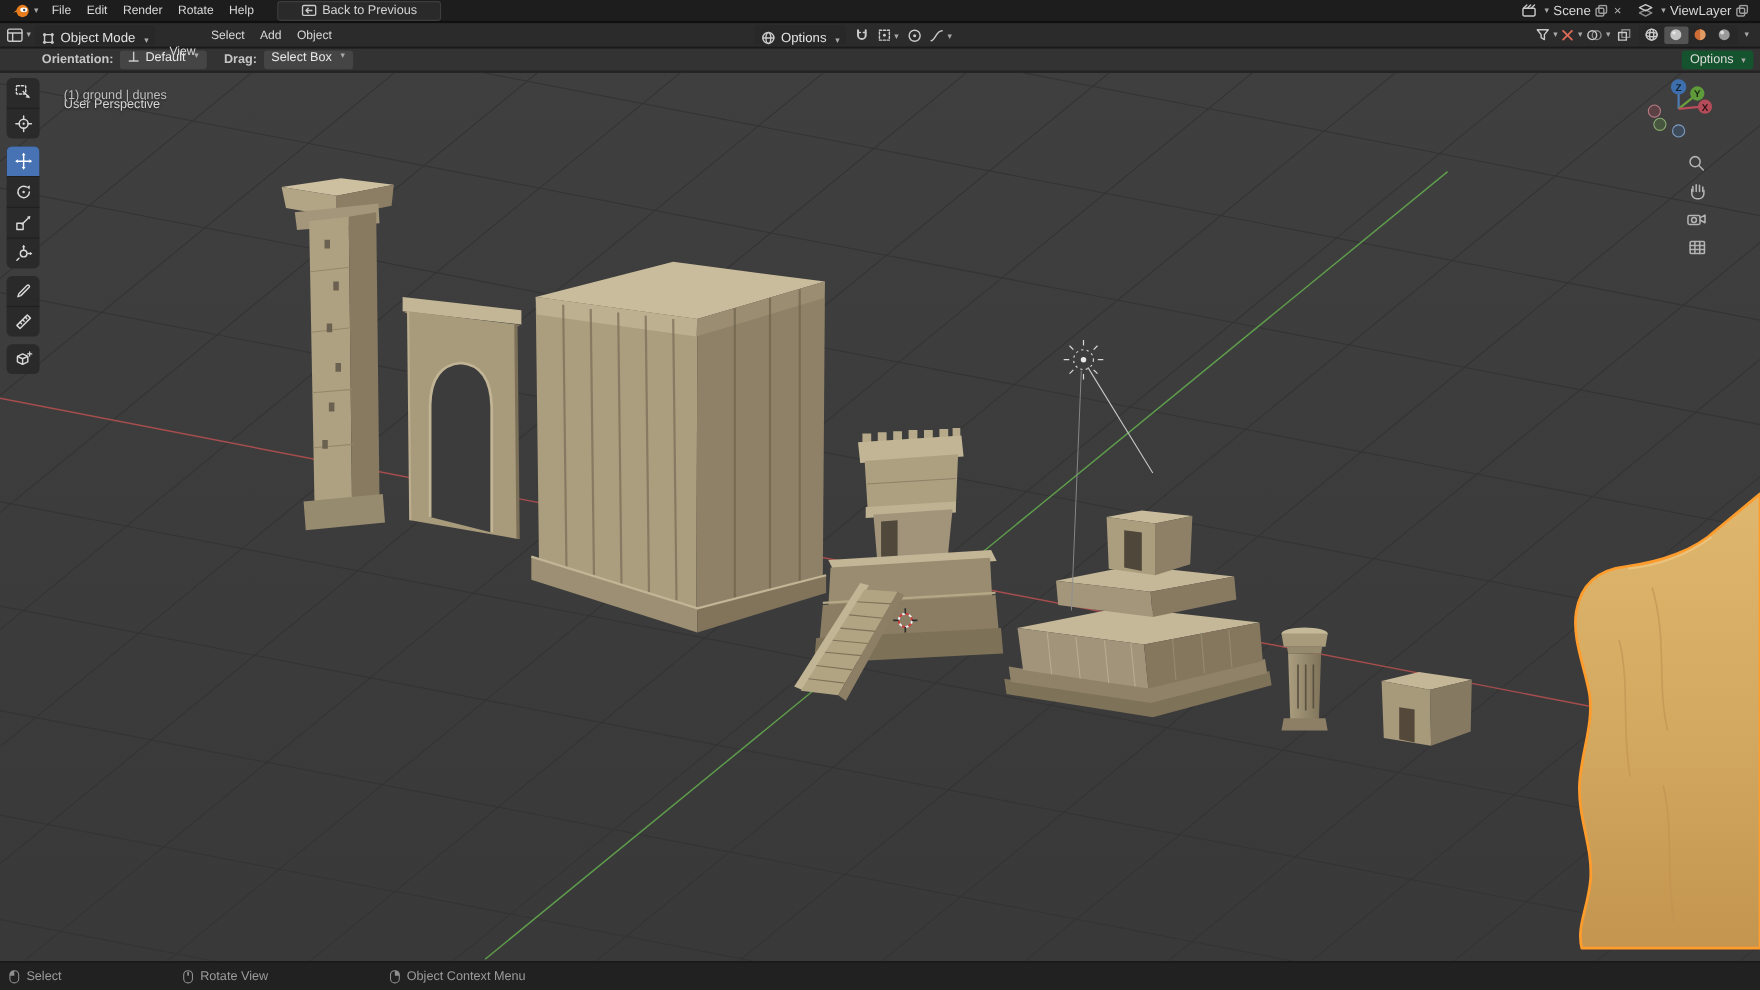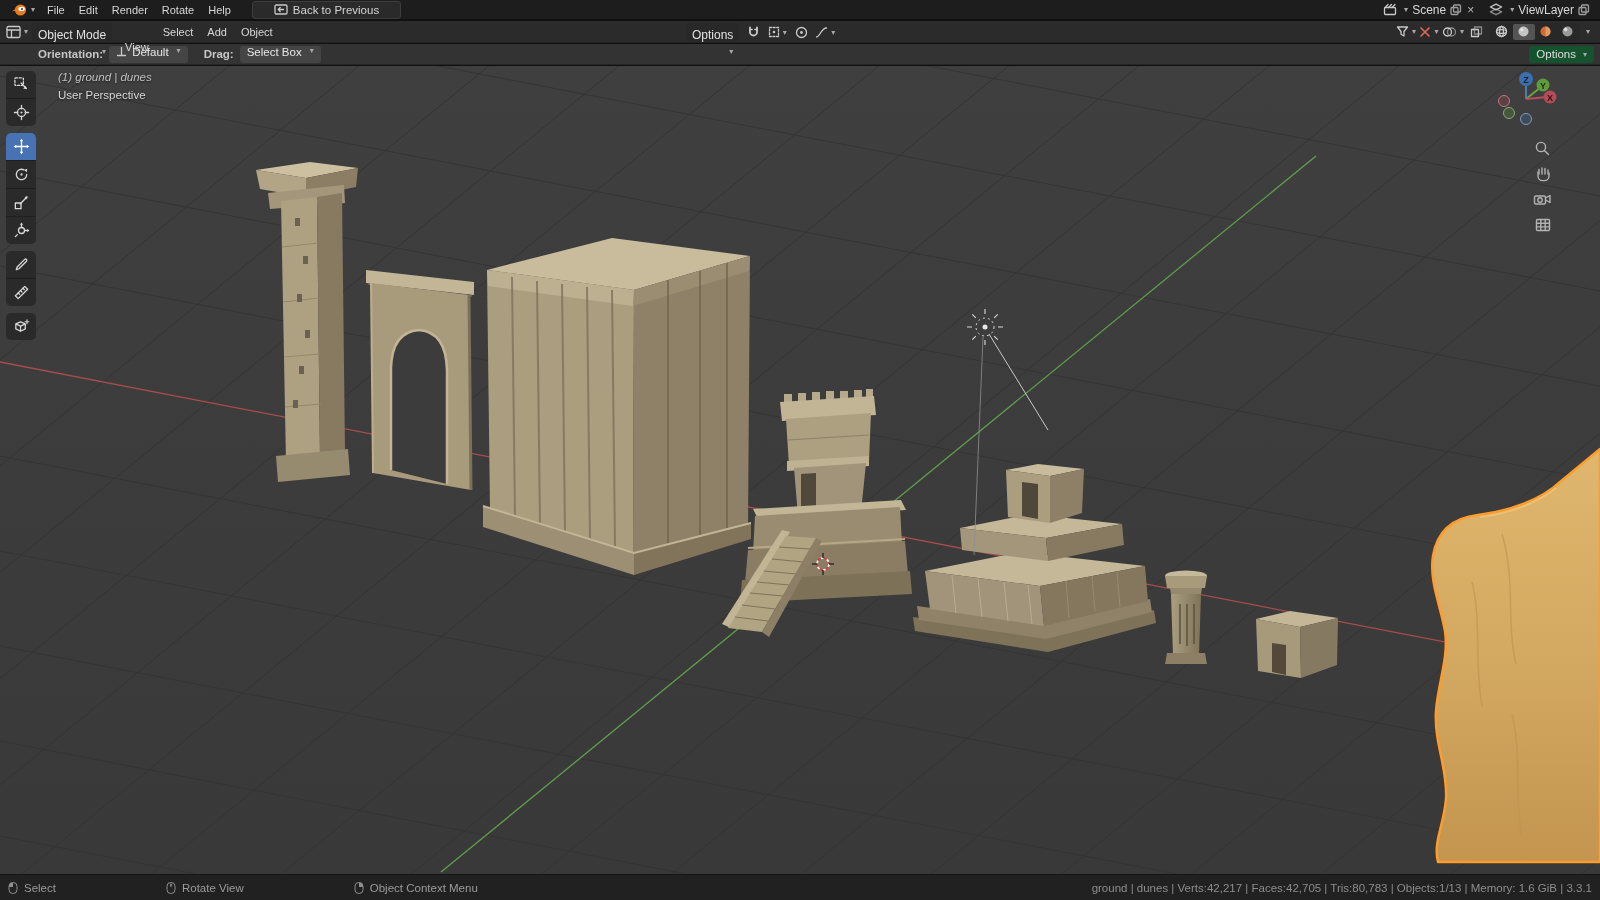--- a/index.html
+++ b/index.html
@@ -15,40 +15,40 @@
   .back-btn{display:flex;align-items:center;gap:5px;background:#2a2a2a;border:1px solid #3d3d3d;
             border-radius:3px;height:16px;padding:0 21px;margin-left:14px;font-size:11.5px;color:#d4d4d4;}
   .topbar-right{margin-left:auto;display:flex;align-items:center;gap:14px;padding-right:10px;}
   .id-widget{display:flex;align-items:center;gap:4px;font-size:12px;color:#d8d8d8;}
   .small-ic{opacity:.75;display:flex;}
   .xglyph{color:#b5b5b5;font-size:12px;padding:0 1px;}
   
   .header{position:absolute;left:0;top:21px;width:1600px;height:22px;background:#2b2b2b;
           border-bottom:1px solid #222;display:flex;align-items:center;padding:0 6px;box-sizing:border-box;z-index:29;}
   .pill{display:inline-flex;align-items:flex-end;gap:5px;background:#282828;border-radius:3px;height:18px;
-        padding:0 6px;font-size:12px;color:#e2e2e2;flex-direction:column;}
+        padding:0 6px;font-size:12px;color:#e2e2e2;}
   .hicon{display:flex;align-items:center;justify-content:center;height:18px;min-width:20px;border-radius:3px;color:#c9c9c9;}
   .hdr-center{position:absolute;left:686px;top:0;height:22px;display:flex;align-items:center;gap:4px;}
   .hdr-right{margin-left:auto;display:flex;align-items:center;gap:3px;padding-right:4px;}
   .shade-group{display:flex;align-items:center;background:#282828;border-radius:3px;height:18px;padding:0 1px;}
   .shade-btn{display:flex;align-items:center;justify-content:center;width:22px;height:16px;border-radius:2px;}
   .shade-btn.active{background:#545454;}
   
   .toolsettings{position:absolute;left:0;top:44px;width:1600px;height:21px;background:#333333;
           border-bottom:1px solid #262626;display:flex;align-items:center;padding-left:38px;box-sizing:border-box;z-index:28;}
   .ts-label{font-size:11.5px;color:#c6c6c6;margin-right:6px;font-weight:bold;}
   .ts-pill{display:inline-flex;align-items:flex-start;gap:5px;background:#454545;border-radius:3px;height:17px;
            padding:0 7px;font-size:11.5px;color:#e8e8e8;margin-right:16px;}
   .options-pill{margin-left:auto;margin-right:6px;display:inline-flex;align-items:center;gap:4px;
            background:#14532d;border-radius:3px;height:17px;padding:0 7px;font-size:11.5px;color:#dcdcdc;}
   
   .viewport{position:absolute;left:0;top:66px;width:1600px;height:808px;background:#3c3c3c;overflow:hidden;}
   .scene-svg{position:absolute;left:0;top:0;width:1600px;height:808px;}
   .vp-text{position:absolute;left:58px;top:23px;font-size:11.5px;color:#d9d9d9;text-shadow:0 1px 2px rgba(0,0,0,.55);}
-  .vp-text2{position:absolute;left:58px;top:5px;font-size:11.5px;color:#c0c0c0;text-shadow:0 1px 2px rgba(0,0,0,.55);font-style:italic;}
+  .vp-text2{position:absolute;left:58px;top:15px;font-size:11.5px;color:#c0c0c0;text-shadow:0 1px 2px rgba(0,0,0,.55);}
   
   .toolshelf{position:absolute;left:6px;top:5px;display:flex;flex-direction:column;}
   .tool-group{background:rgba(40,40,40,.92);border-radius:5px;overflow:hidden;display:flex;flex-direction:column;margin-bottom:7px;}
   .tool-btn{width:30px;height:27px;display:flex;align-items:center;justify-content:center;color:#d8d8d8;}
   .tool-btn + .tool-btn{border-top:1px solid rgba(0,0,0,.25);}
   .tool-btn.active{background:#4772b3;color:#ffffff;}
   .tool-btn svg{stroke:currentColor;fill:none;stroke-width:1.4;stroke-linecap:round;stroke-linejoin:round;}
   .tool-btn svg .f{fill:currentColor;stroke:none;}
   
   .statusbar{position:absolute;left:0;bottom:0;width:1600px;height:26px;background:#212121;border-top:1px solid #161616;
@@ -514,14 +514,13 @@
     </svg>
     <span>Rotate View</span>
   </div>
   <div class="hint">
     <svg width="10" height="14" viewBox="0 0 10 14">
       <rect x="1" y="1.5" width="8" height="11" rx="3.8" stroke="#8f8f8f" fill="none"></rect>
       <path d="M5 1.5 V6 H9 V5 A4 3.8 0 0 0 5 1.5 Z" fill="#8f8f8f"></path>
     </svg>
     <span>Object Context Menu</span>
   </div>
-  <div class="stats">ground | dunes | Verts:42,217 | Faces:42,705 | Tris:80,783 | Objects:1/13 | Memory: 1.6 GiB | 3.3.1</div>
 </div>
 
 </body></html>

